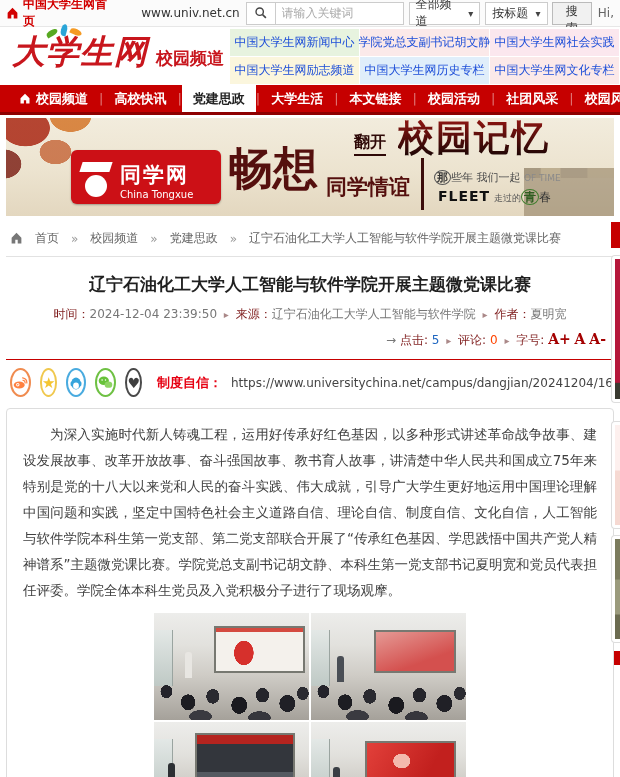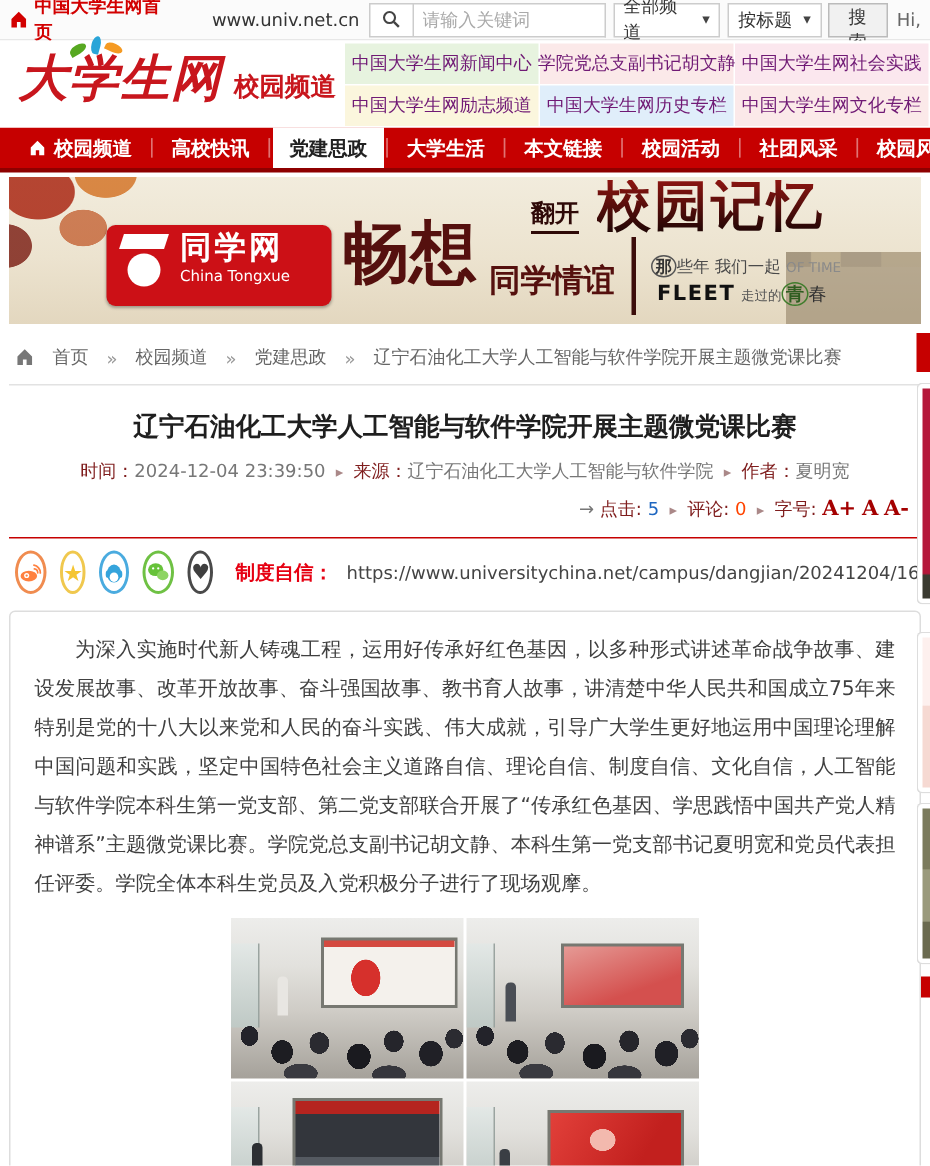--- a/index.html
+++ b/index.html
@@ -29,21 +29,21 @@
   .logo{position:absolute;left:12px;top:8px;display:flex;align-items:flex-end;}
   .logo-main{font-size:33px;font-weight:bold;font-style:italic;color:#c8161d;letter-spacing:1px;line-height:1;position:relative;}
   .leaves{position:absolute;left:34px;top:-7px;width:40px;height:12px;}
   .leaf{position:absolute;width:12px;height:6px;border-radius:60% 60% 60% 0;}
   .leaf.g{background:#57a821;left:0;top:2px;transform:rotate(-30deg);}
   .leaf.b{background:#2aa5d8;left:12px;top:-1px;transform:rotate(-75deg);}
   .leaf.o{background:#f59a23;left:24px;top:1px;transform:rotate(25deg);}
   .logo-sub{font-size:17px;font-weight:bold;color:#c8161d;margin-left:8px;line-height:1.2;}
   .hlinks{position:absolute;right:0;top:2px;width:390px;display:grid;
     grid-template-columns:repeat(3,129px);grid-auto-rows:27px;gap:1px;}
-  .hlink{display:flex;align-items:center;justify-content:center;color:#701a75;font-size:12px;cursor:pointer;white-space:nowrap;}
+  .hlink{display:flex;align-items:center;justify-content:center;color:#1d4ed8;font-size:12px;cursor:pointer;white-space:nowrap;}
   .bg1{background:#e7f3df;} .bg2{background:#fbe9e9;} .bg3{background:#fbe7ee;}
   .bg4{background:#fbf6dd;} .bg5{background:#e0eefa;} .bg6{background:#fbe9e9;}
   
   .nav{height:27px;background:#c60000;display:flex;align-items:stretch;padding-left:8px;color:#fff;font-weight:bold;font-size:13px;}
   .nav-item{display:flex;align-items:center;gap:5px;padding:0 11px;cursor:pointer;white-space:nowrap;}
   .nav-sep{color:rgba(255,255,255,.45);display:flex;align-items:center;font-weight:normal;}
   .nav-item.active{background:#fff;color:#222;}
   .nav-under{height:3px;background:#8e0000;}
   
   .banner{margin:3px 6px 0;height:98px;position:relative;overflow:hidden;cursor:pointer;
@@ -52,21 +52,21 @@
     background:
       radial-gradient(40px 30px at 25% 25%,rgba(170,40,20,.85) 60%,transparent 62%),
       radial-gradient(34px 26px at 55% 15%,rgba(210,110,30,.8) 60%,transparent 62%),
       radial-gradient(30px 24px at 10% 55%,rgba(120,25,15,.8) 60%,transparent 62%),
       radial-gradient(26px 20px at 45% 45%,rgba(190,80,30,.7) 60%,transparent 62%),
       linear-gradient(115deg,rgba(60,20,10,.9) 0 8%,transparent 9%);}
   .town{position:absolute;right:0;bottom:0;width:90px;height:48px;opacity:.55;
     background:linear-gradient(180deg,transparent 0 20%,#8c7a5e 21% 100%),
       linear-gradient(90deg,#6e5c42 0 18%,#998560 19% 40%,#75634a 41% 70%,#8a7757 71% 100%);}
   .tx-logo{position:absolute;left:65px;top:32px;width:150px;height:54px;background:#cc1016;border-radius:6px;
-    display:flex;align-items:flex-start;padding:4px 8px;gap:7px;box-shadow:0 1px 2px rgba(0,0,0,.3);}
+    display:flex;align-items:flex-end;padding:4px 8px;gap:7px;box-shadow:0 1px 2px rgba(0,0,0,.3);}
   .cap{width:34px;height:40px;position:relative;}
   .cap::before{content:"";position:absolute;left:2px;top:2px;width:30px;height:10px;background:#fff;transform:skewX(-18deg);}
   .cap::after{content:"";position:absolute;left:6px;top:15px;width:22px;height:22px;border-radius:50%;background:#fff;}
   .tx-txt{display:flex;flex-direction:column;line-height:1.1;}
   .tx-cn{color:#fff;font-weight:bold;font-size:21px;letter-spacing:2px;}
   .tx-en{color:#fff;font-size:10px;margin-top:2px;}
   .slogan-big{position:absolute;left:222px;top:28px;font-size:45px;font-weight:bold;color:#55100e;line-height:1;}
   .slogan-mid{position:absolute;left:320px;top:55px;font-size:21px;font-weight:bold;color:#55100e;}
   .b-divider{position:absolute;left:415px;top:40px;width:3px;height:52px;background:#3c0d0b;}
   .t-small{position:absolute;left:348px;top:14px;font-size:16px;font-weight:bold;color:#2e0907;border-bottom:2px solid #2e0907;padding-bottom:1px;}

